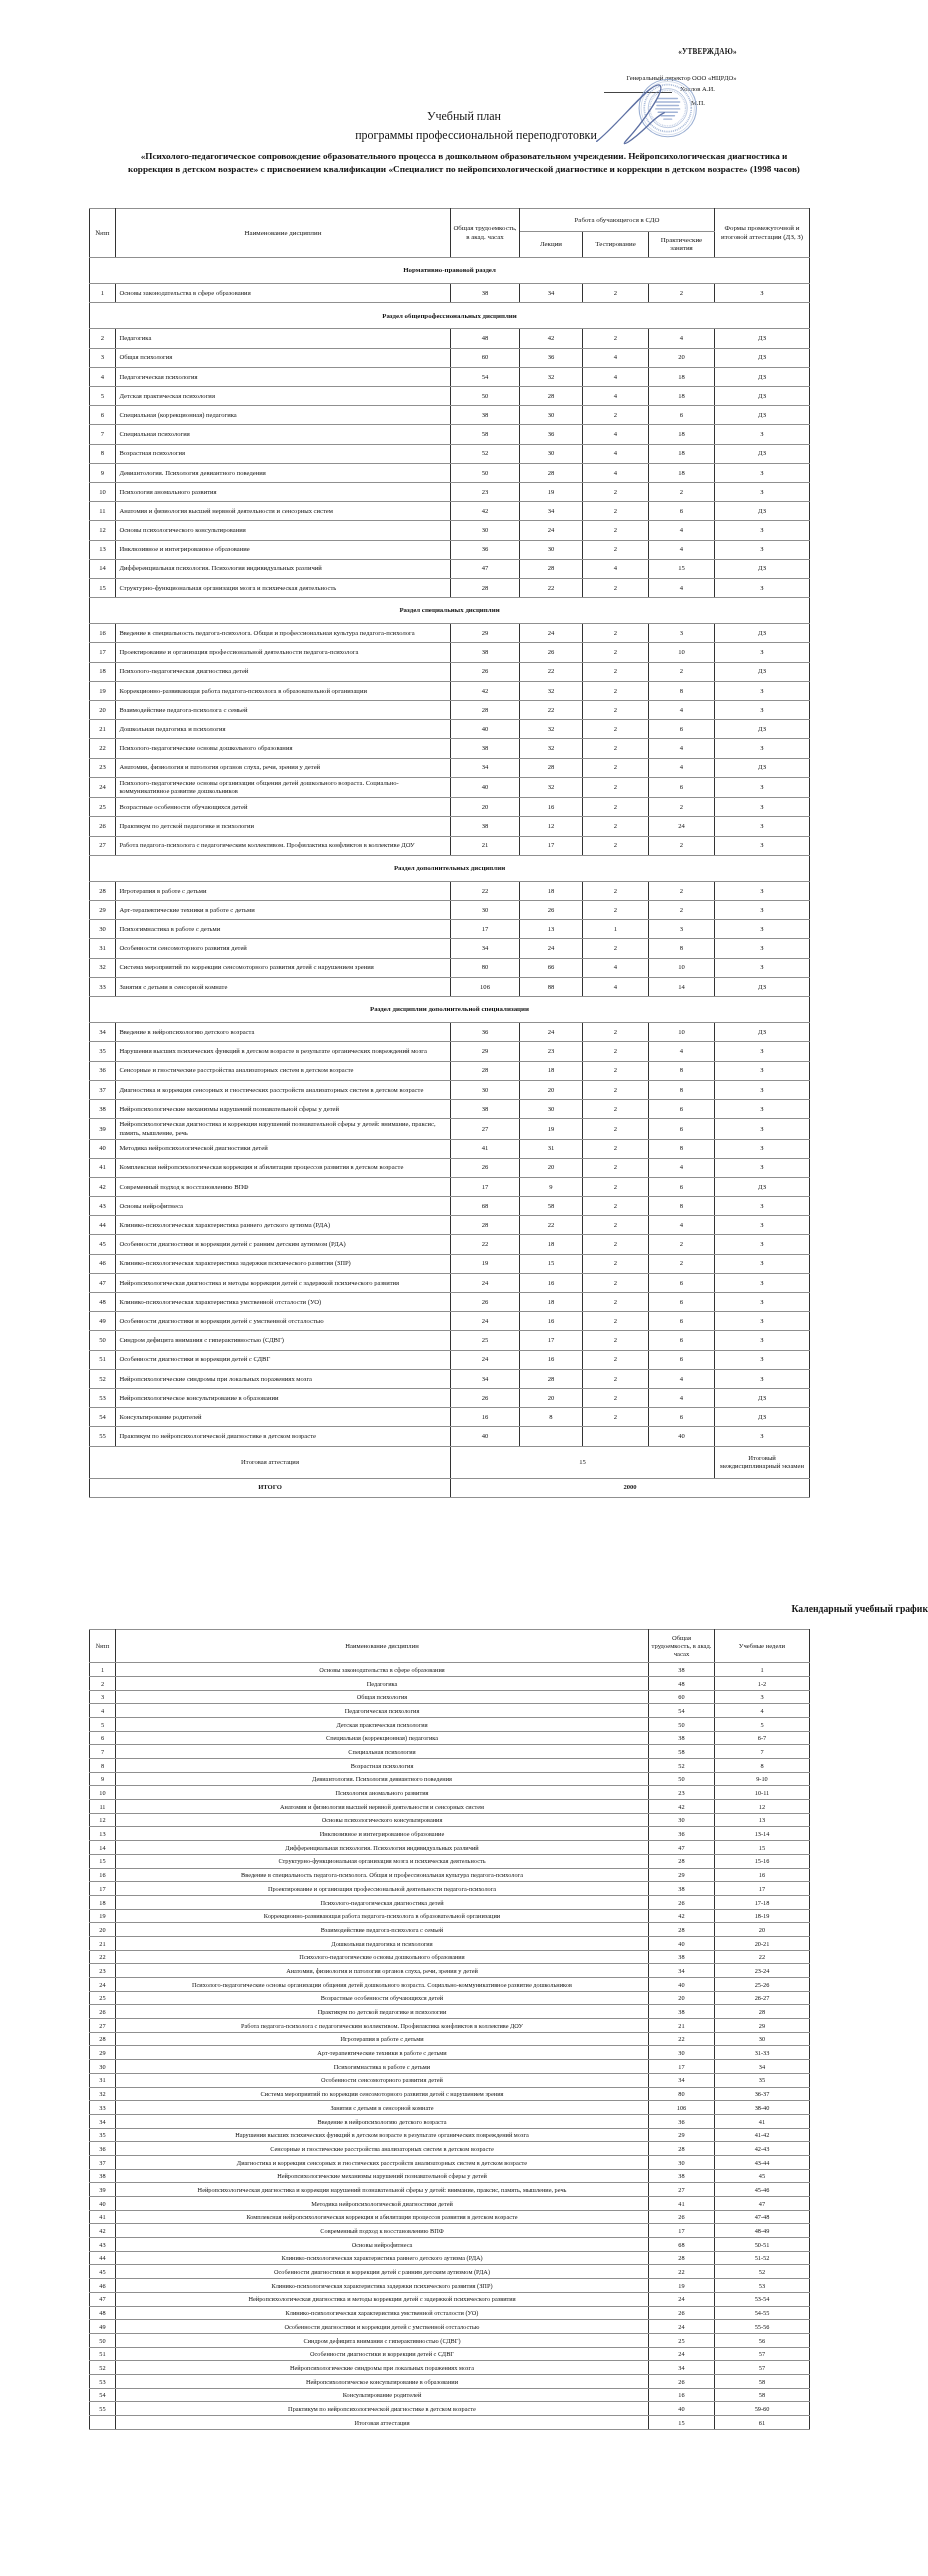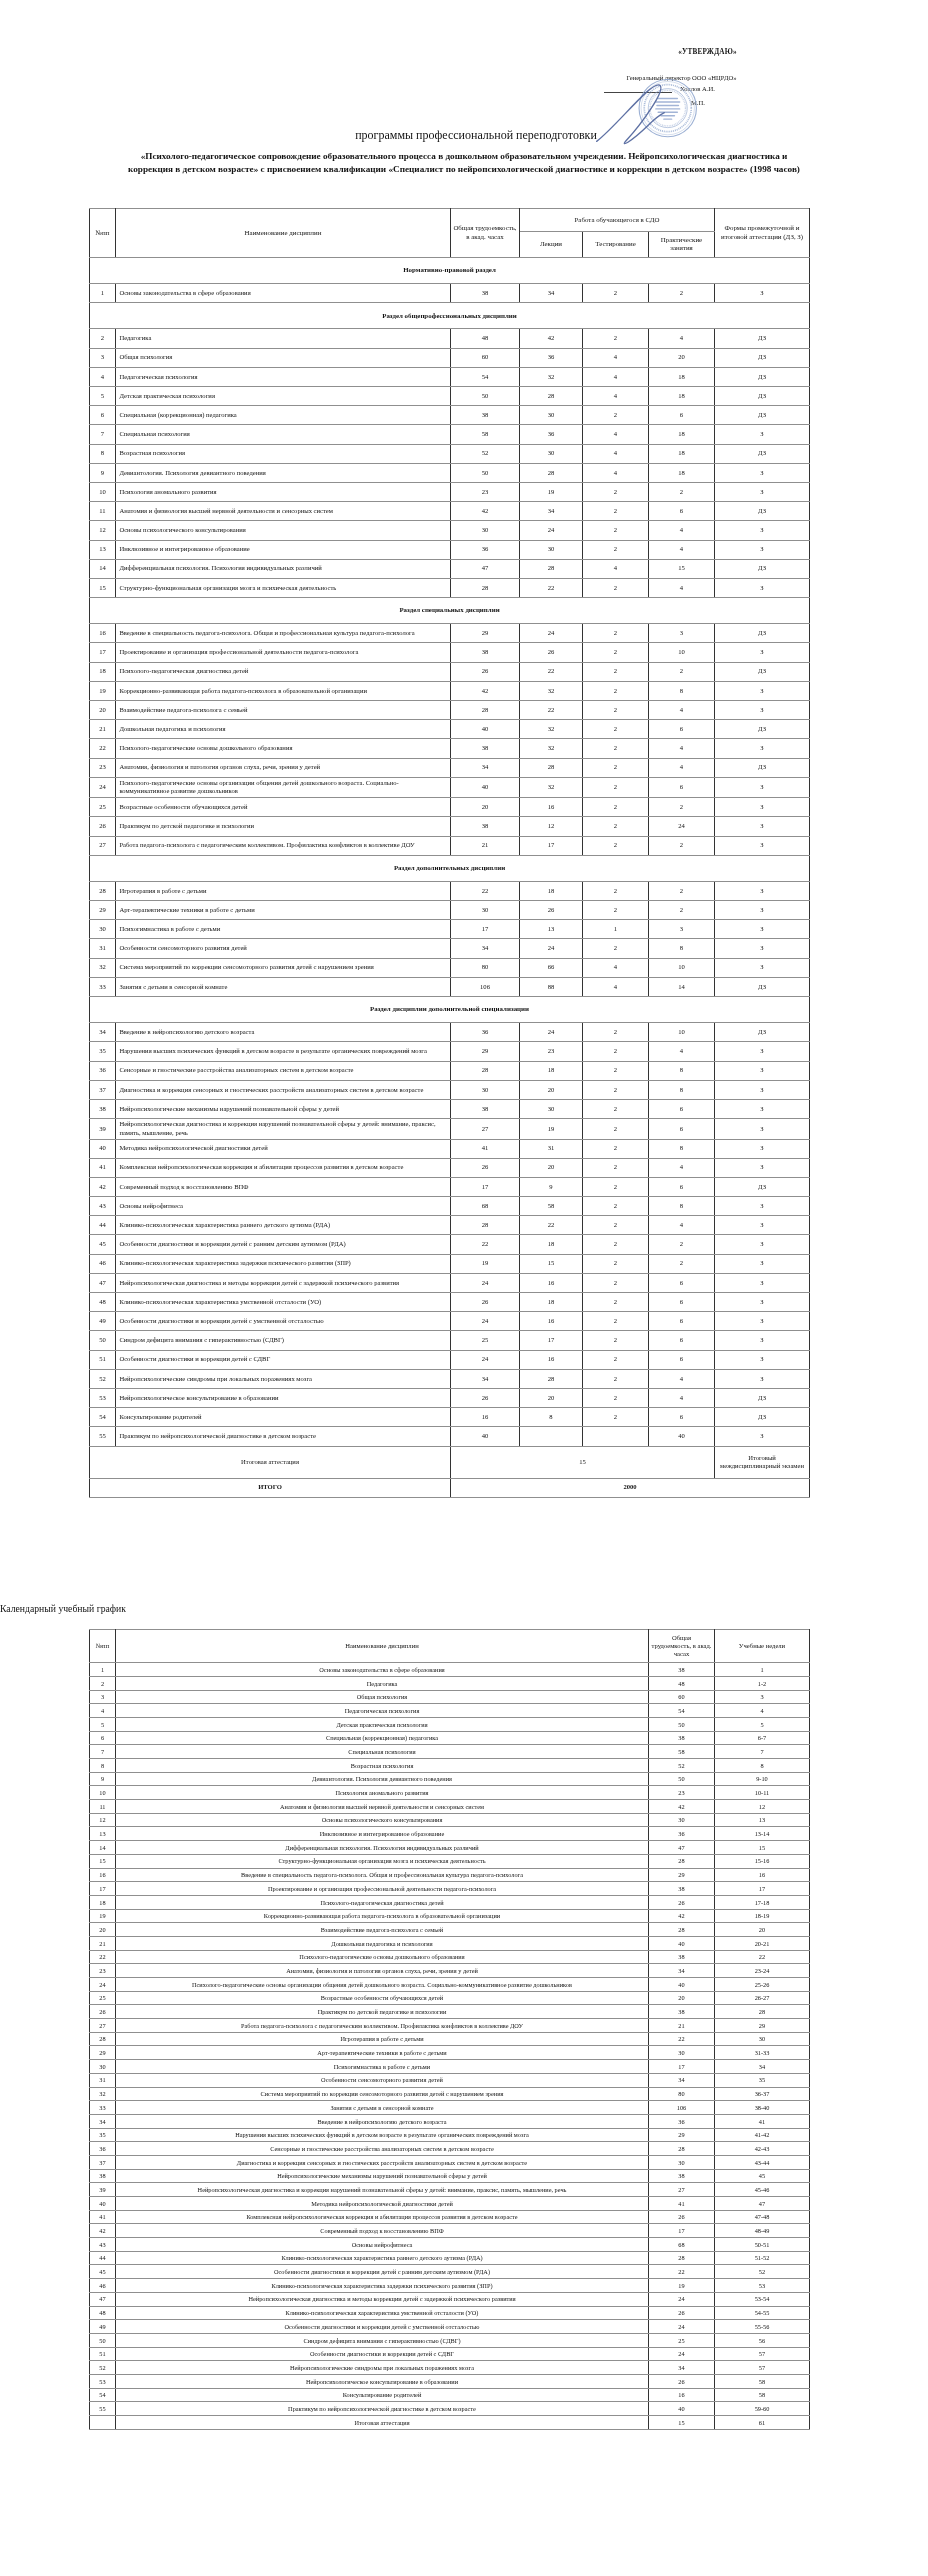--- a/index.html
+++ b/index.html
@@ -32,22 +32,22 @@
   .plan thead th{font-size:6.9px;font-weight:normal;line-height:8.6px;padding:1.1px 2.3px;}
   .plan thead tr.h-top th{height:19.5px;}
   .plan thead tr.h-sub th{height:23px;}
   .plan td{font-size:6.6px;line-height:8.6px;padding:1.1px 3.4px;height:16px;}
   .plan td.c-name{text-align:left;}
   .plan tr.section-row td{font-weight:bold;font-size:6.9px;height:23px;}
   .plan tr.final-row td{height:29px;line-height:8px;}
   .plan tr.total-row td{height:16px;font-weight:bold;}
 
   
-  .schedule-title{position:absolute;top:1603px;left:0;width:928px;text-align:left;
-                  font-weight:normal;font-size:9.7px;}
+  .schedule-title{position:absolute;top:1603px;left:0;width:928px;text-align:right;
+                  font-weight:bold;font-size:9.7px;}
   .sched{position:absolute;top:1629px;left:89px;width:719px;}
   .sched thead th{font-size:6.6px;font-weight:normal;line-height:8px;padding:1.1px 2.3px;height:30px;}
   .sched td{font-size:6.3px;line-height:7.4px;padding:0.6px 2.3px;height:11.5px;}
 </style>
 </head>
 <body>
 
 <div class="page">
 
   <div class="approve">«УТВЕРЖДАЮ»</div>
@@ -71,20 +71,21 @@
         <rect x="126" y="64" width="40" height="2.6" rx="1.3"></rect>
         <rect x="124" y="70" width="44" height="2.6" rx="1.3"></rect>
         <rect x="128" y="76" width="36" height="2.6" rx="1.3"></rect>
         <rect x="133" y="82" width="26" height="2.6" rx="1.3"></rect>
         <rect x="138" y="88" width="16" height="2.4" rx="1.2"></rect>
       </g>
       <path d="M22,128 C58,100 118,22 132,30 C144,38 98,100 74,126 C62,139 80,131 112,100 C122,90 132,82 140,78" fill="none" stroke="#55699f" stroke-width="2.4" stroke-linecap="round" opacity="0.95"></path>
     </svg>
   </div>
 
+  <div class="doc-title">Учебный план</div>
   <div class="doc-subtitle">программы профессиональной переподготовки</div>
   <div class="program-title">«Психолого-педагогическое сопровождение образовательного процесса в дошкольном образовательном учреждении. Нейропсихологическая диагностика и коррекция в детском возрасте» с присвоением квалификации «Специалист по нейропсихологической диагностике и коррекции в детском возрасте» (1998 часов)</div>
 
   <table class="plan">
     <colgroup>
       <col style="width:26px">
         <col style="width:335px">
         <col style="width:69px">
       <col style="width:63px">
         <col style="width:66px">

